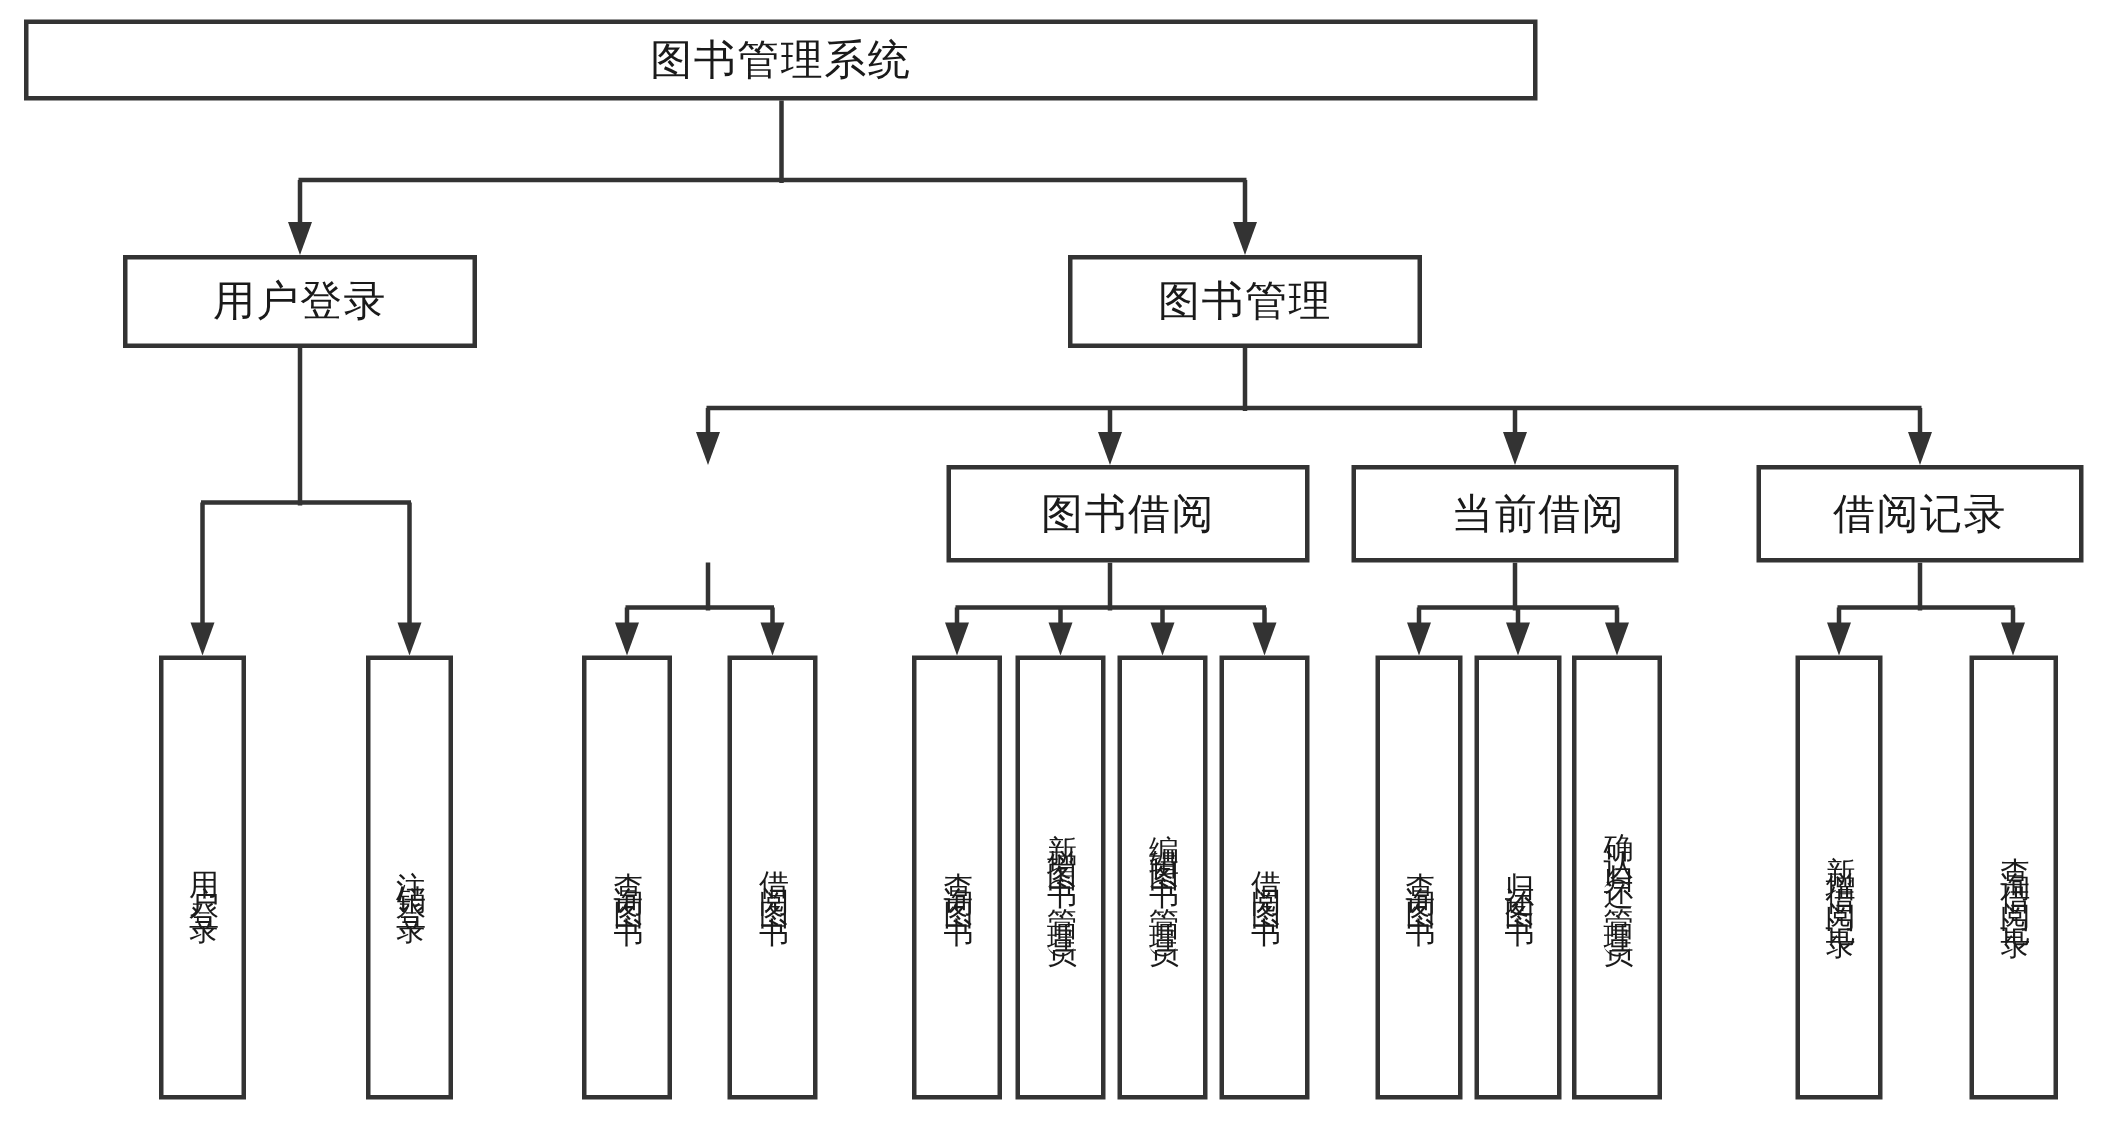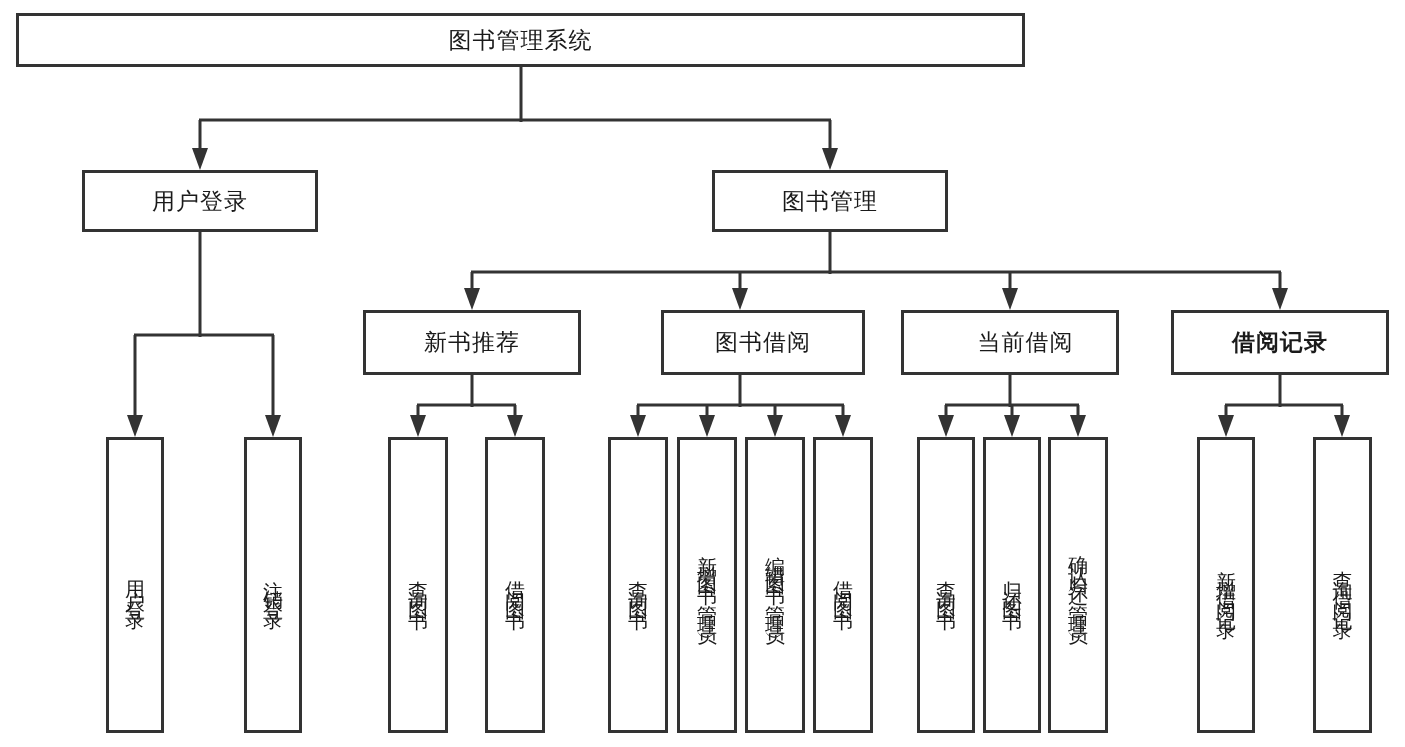--- a/index.html
+++ b/index.html
@@ -21,21 +21,21 @@
     position: absolute;
     box-sizing: border-box;
     border: 3px solid #333333;
     background: #ffffff;
     color: #1a1a1a;
     z-index: 2;
     display: flex;
     align-items: center;
     justify-content: center;
   }
-  .hnode { font-size: 23px; letter-spacing: 1px; }
+  .hnode { font-size: 28px; letter-spacing: 1px; }
   .vnode { top: 437px; height: 296px; font-size: 20px; }
   .vnode .vtext {
     writing-mode: vertical-rl;
     text-orientation: mixed;
     letter-spacing: 10px;
     line-height: 1.15;
     white-space: nowrap;
   }
   .watermark {
     position: absolute;
@@ -83,24 +83,23 @@
       <path d="M1226 437 l-8 -22 h16 z"></path>
       <path d="M1342 437 l-8 -22 h16 z"></path>
     </g>
   </svg>
 
   <div class="node hnode" style="left:16px; top:13px; width:1009px; height:54px;">图书管理系统</div>
 
   <div class="node hnode" style="left:82px; top:170px; width:236px; height:62px;">用户登录</div>
   <div class="node hnode" style="left:712px; top:170px; width:236px; height:62px;">图书管理</div>
 
-  <div class="node hnode" style="left:363px; top:310px; width:218px; height:65px;">新书推荐</div>
-  <div class="node hnode" style="left:661px; top:310px; width:204px; height:65px;font-family:Liberation Serif, serif;">图书借阅</div>
+  <div class="node hnode" style="left:631px; top:310px; width:242px; height:65px;font-family:Liberation Serif, serif;">图书借阅</div>
   <div class="node hnode" style="left:901px; top:310px; width:218px; height:65px;padding-left:31px;">当前借阅</div>
-  <div class="node hnode" style="left:1171px; top:310px; width:218px; height:65px;font-weight:bold;">借阅记录</div>
+  <div class="node hnode" style="left:1171px; top:310px; width:218px; height:65px;">借阅记录</div>
 
   <div class="node vnode" style="left:106px; width:58px;">
     <span class="vtext">用户登录</span>
   </div>
   <div class="node vnode" style="left:244px; width:58px;">
     <span class="vtext">注销登录</span>
   </div>
 
   <div class="node vnode" style="left:388px; width:60px;">
     <span class="vtext">查询图书</span>

